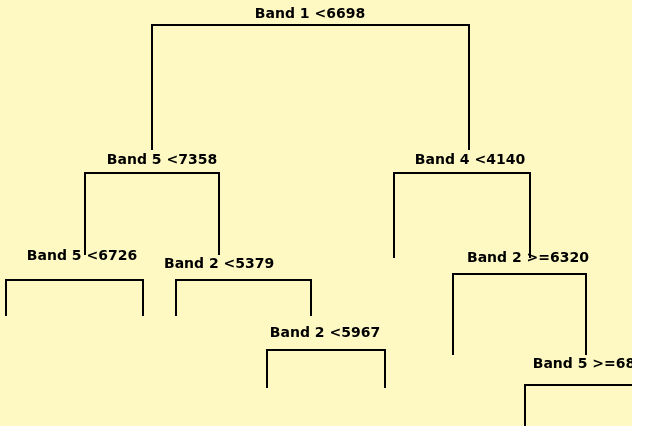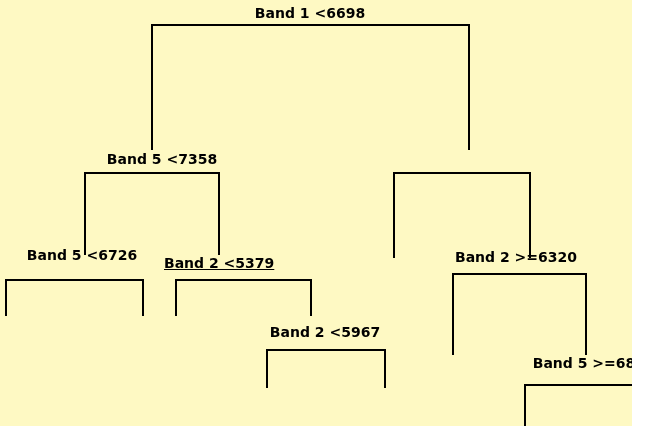--- a/index.html
+++ b/index.html
@@ -55,35 +55,36 @@
 
   <div class="hbar" style="left:151px; top:24px; width:319px;"></div>
   <div class="vbar" style="left:151px; top:24px; height:126px;"></div>
   <div class="vbar" style="left:468px; top:24px; height:126px;"></div>
 
   <div class="node-label center" style="left:162px; top:152px;">Band 5 &lt;7358</div>
   <div class="hbar" style="left:84px; top:172px; width:136px;"></div>
   <div class="vbar" style="left:84px; top:172px; height:83px;"></div>
   <div class="vbar" style="left:218px; top:172px; height:83px;"></div>
 
+  <div class="node-label center" style="left:470px; top:152px;">Band 4 &lt;4140</div>
   <div class="hbar" style="left:393px; top:172px; width:138px;"></div>
   <div class="vbar" style="left:393px; top:172px; height:86px;"></div>
   <div class="vbar" style="left:529px; top:172px; height:86px;"></div>
 
   <div class="node-label center" style="left:82px; top:248px;">Band 5 &lt;6726</div>
   <div class="hbar" style="left:5px; top:279px; width:139px;"></div>
   <div class="vbar" style="left:5px; top:279px; height:37px;"></div>
   <div class="vbar" style="left:142px; top:279px; height:37px;"></div>
 
-  <div class="node-label" style="left:164px; top:256px;text-decoration:underline;">Band 2 &lt;5379</div>
+  <div class="node-label" style="left:164px; top:256px;">Band 2 &lt;5379</div>
   <div class="hbar" style="left:175px; top:279px; width:137px;"></div>
   <div class="vbar" style="left:175px; top:279px; height:37px;"></div>
   <div class="vbar" style="left:310px; top:279px; height:37px;"></div>
 
-  <div class="node-label center" style="left:516px; top:250px;">Band 2 &gt;=6320</div>
+  <div class="node-label center" style="left:528px; top:250px;">Band 2 &gt;=6320</div>
   <div class="hbar" style="left:452px; top:273px; width:135px;"></div>
   <div class="vbar" style="left:452px; top:273px; height:82px;"></div>
   <div class="vbar" style="left:585px; top:273px; height:82px;"></div>
 
   <div class="node-label center" style="left:325px; top:325px;">Band 2 &lt;5967</div>
   <div class="hbar" style="left:266px; top:349px; width:120px;"></div>
   <div class="vbar" style="left:266px; top:349px; height:39px;"></div>
   <div class="vbar" style="left:384px; top:349px; height:39px;"></div>
 
   <div class="node-label center" style="left:584px; top:356px;">Band 5 &gt;=68</div>

